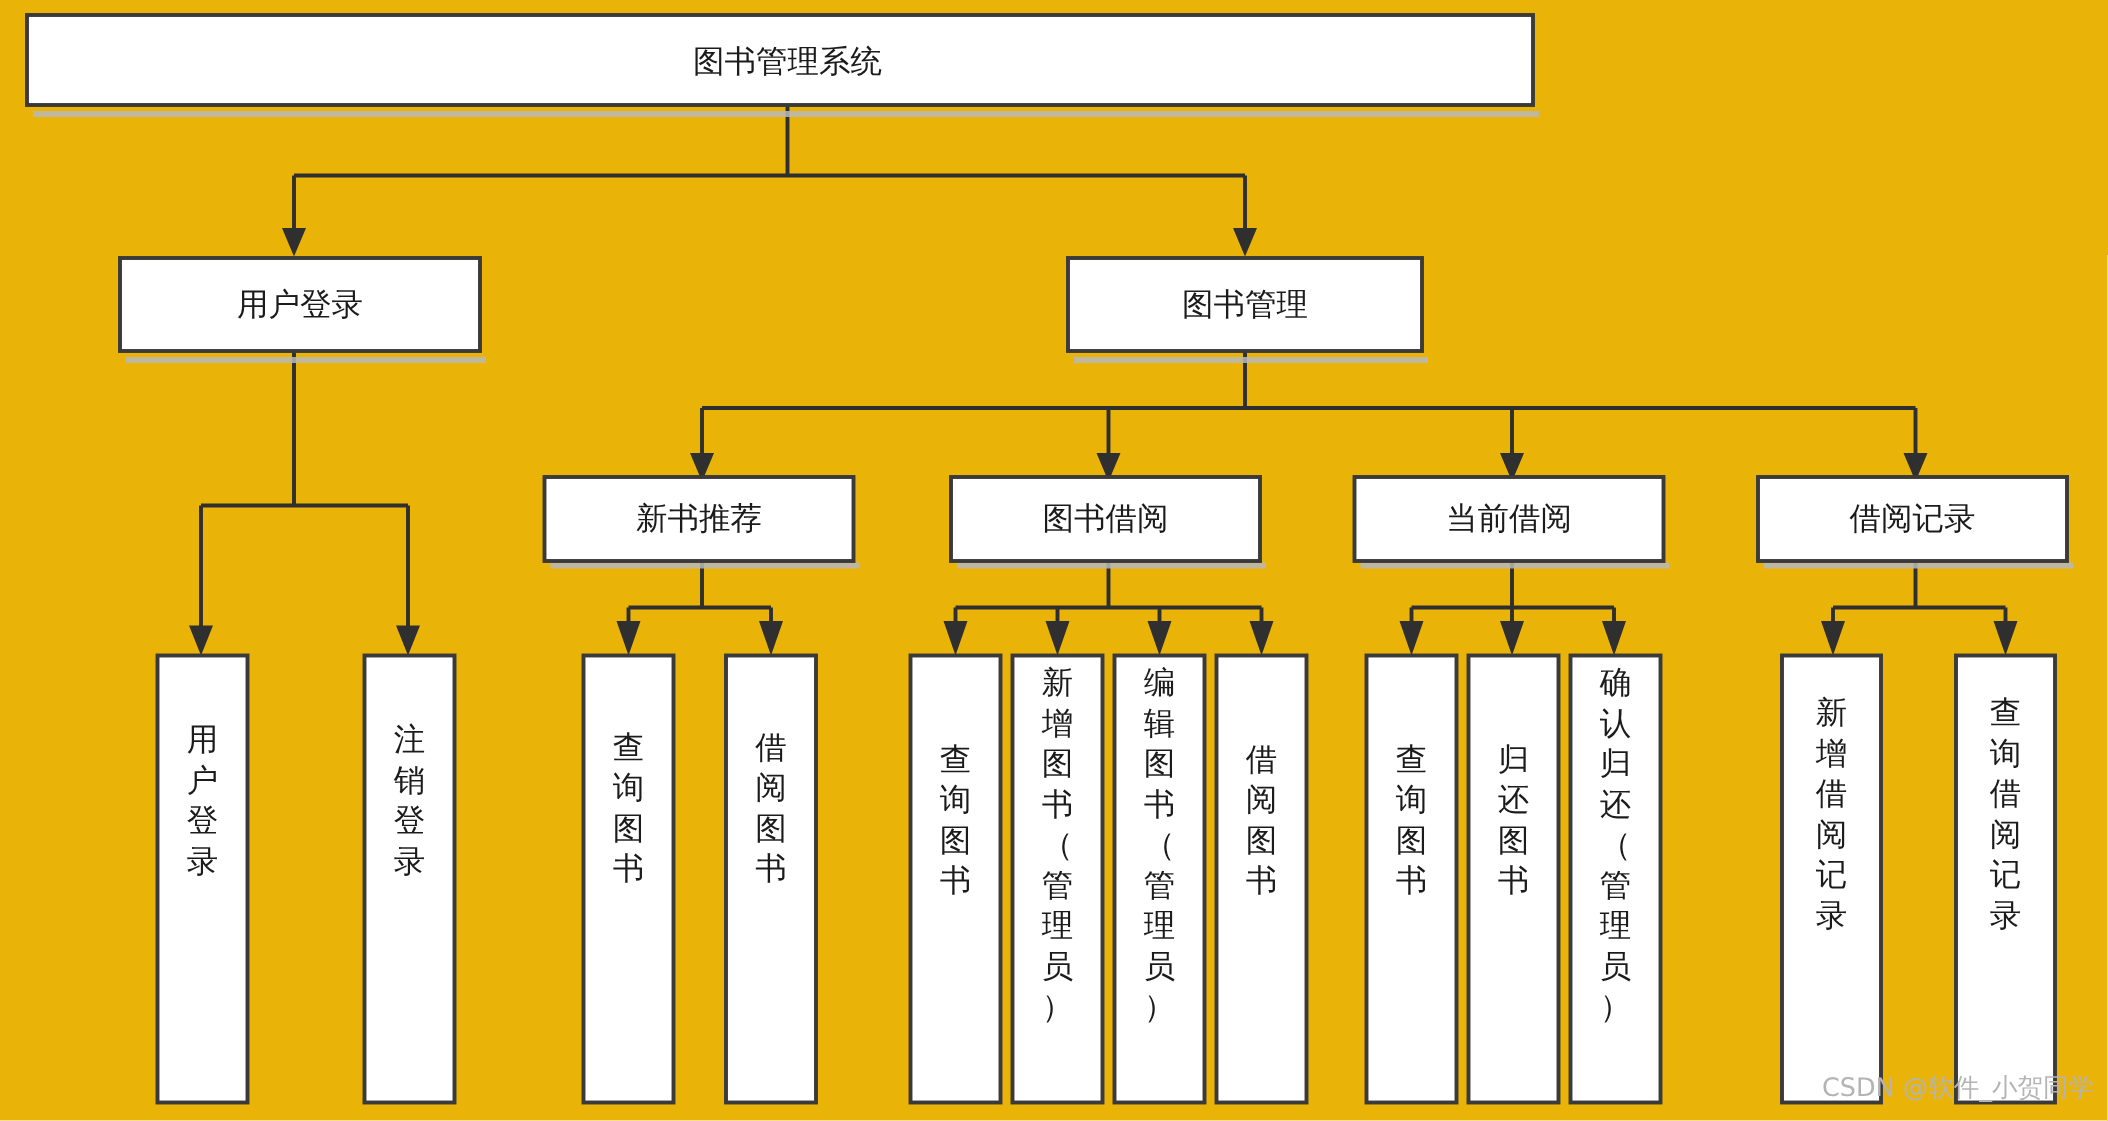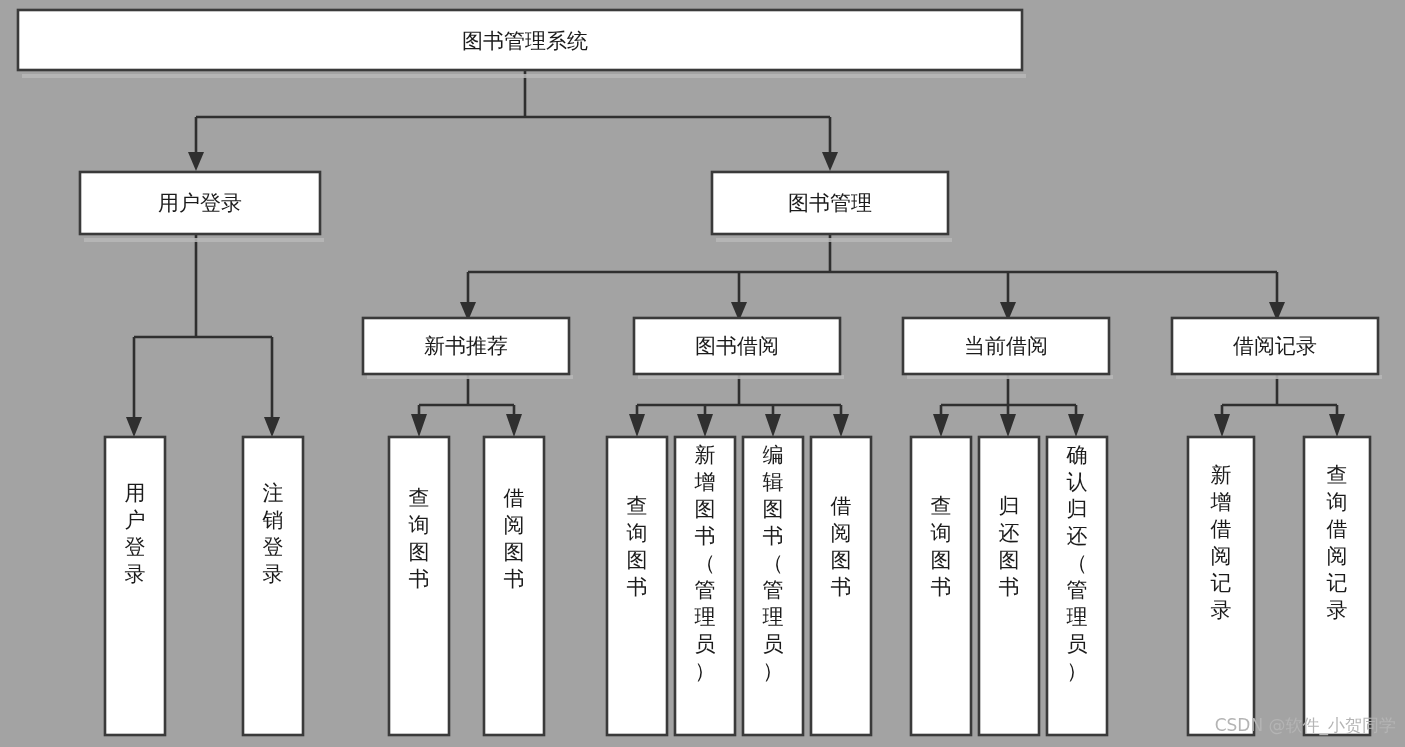--- a/index.html
+++ b/index.html
@@ -8,21 +8,21 @@
     padding: 0;
     background: #ffffff;
   }
   body {
     font-family: "DejaVu Sans", "Liberation Sans", sans-serif;
   }
   #diagram-root {
     position: relative;
     width: 1405px;
     height: 747px;
-    background: #a3a3a3;
+    background: #eab308;
     overflow: hidden;
   }
   svg.diagram-canvas {
     position: absolute;
     top: 0;
     left: 0;
     width: 1405px;
     height: 747px;
     display: block;
   }

